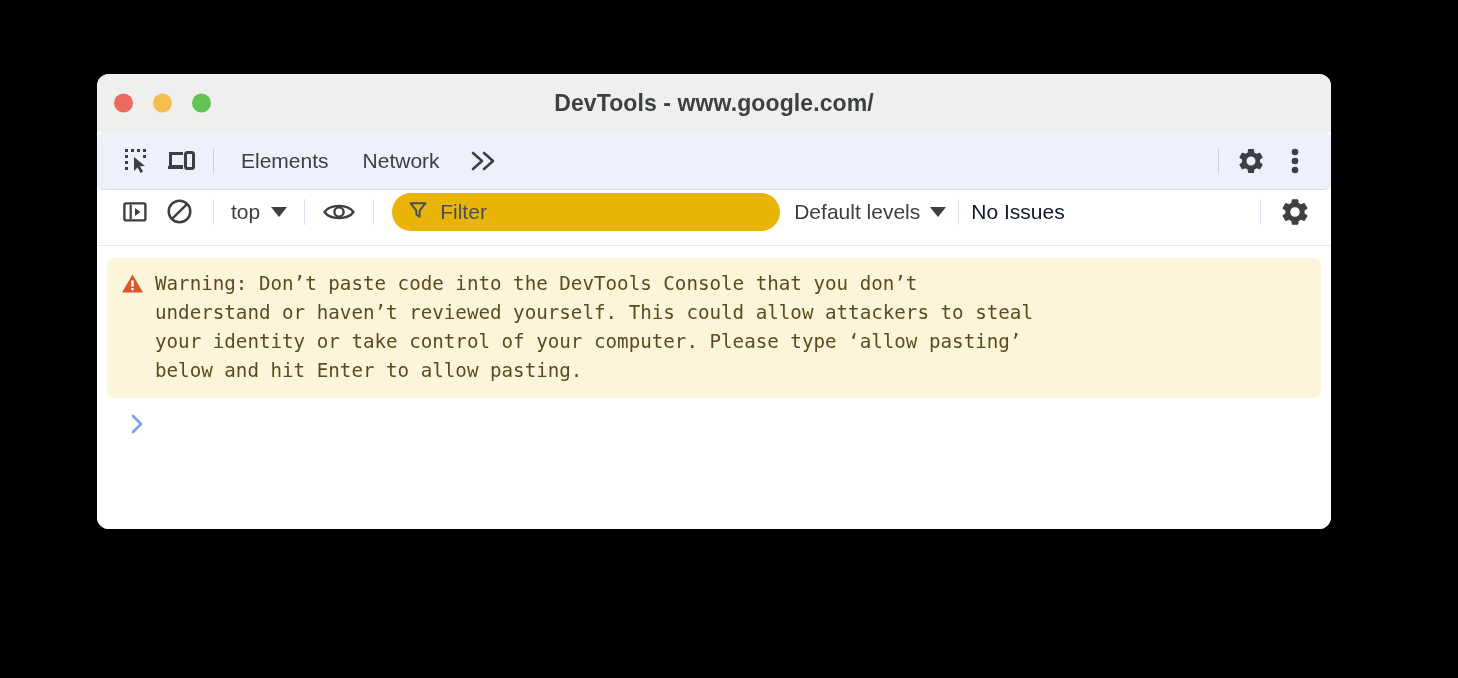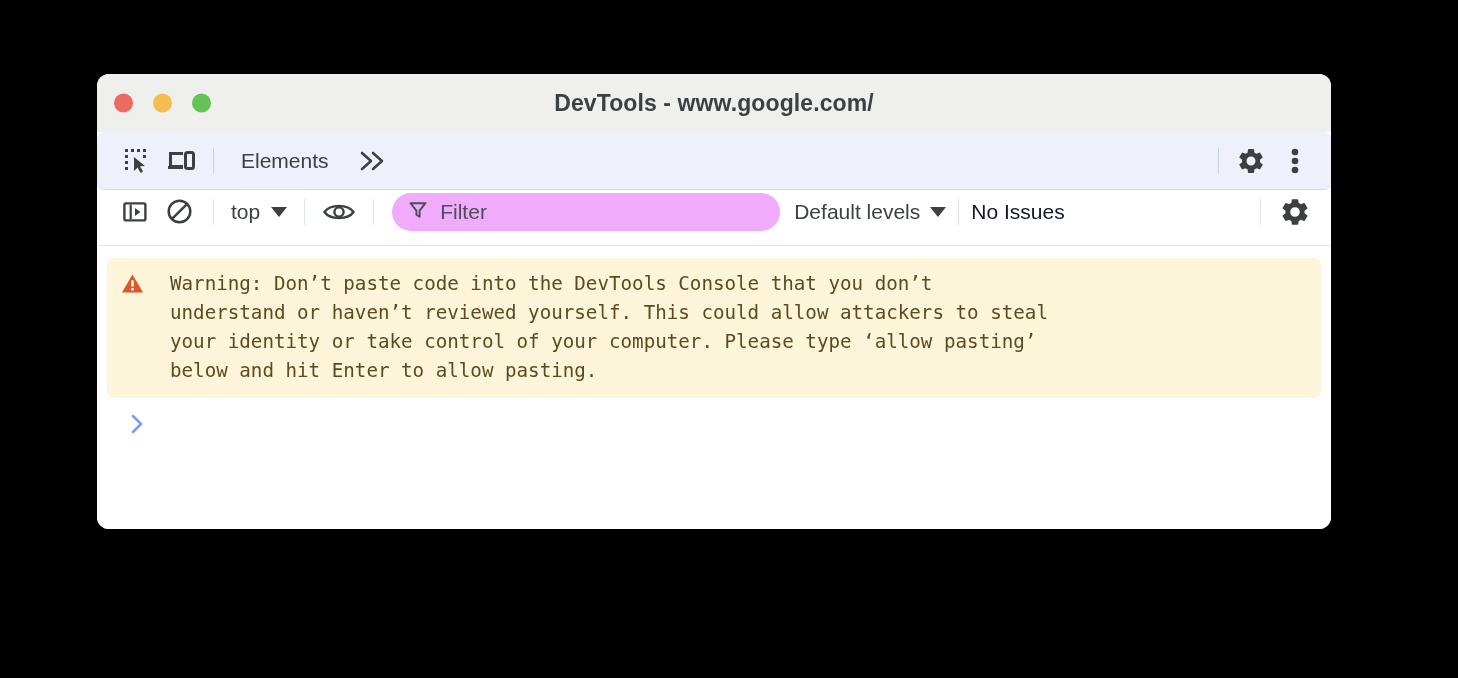--- a/index.html
+++ b/index.html
@@ -159,21 +159,21 @@
   .caret {
     width: 0; height: 0;
     border-left: 8px solid transparent;
     border-right: 8px solid transparent;
     border-top: 10px solid #3c4043;
   }
   .filter-box {
     flex: none;
     width: 388px;
     height: 38px;
-    background: #f0abfc;
+    background: #eab308;
     border-radius: 19px;
     display: flex;
     align-items: center;
     padding: 0 16px;
     gap: 12px;
     margin-left: 6px;
   }
   .filter-text {
     font-size: 21px;
     color: #4a4f57;
@@ -206,21 +206,21 @@
     height: 283px;
     background: #ffffff;
     padding: 12px 10px 0 10px;
   }
   .warning-row {
     background: #fcf5d9;
     border-radius: 7px;
     display: flex;
     align-items: flex-start;
     padding: 11px 14px 13px 14px;
-    gap: 26px;
+    gap: 11px;
   }
   .warn-icon {
     flex: none;
     margin-top: 4px;
   }
   .warning-text {
     font-family: "DejaVu Sans Mono", "Liberation Mono", monospace;
     font-size: 19.2px;
     line-height: 29px;
     color: #5c4b1e;
@@ -280,20 +280,23 @@
           <rect x="1" y="18" width="15" height="3" fill="#3c4043"></rect>
           <rect x="18.5" y="4.5" width="8" height="16" rx="2" fill="none" stroke="#3c4043" stroke-width="3"></rect>
         </svg>
       </div>
 
       <div class="vsep"></div>
 
       <div class="tab">
         <span>Elements</span>
       </div>
+      <div class="tab">
+        <span>Network</span>
+      </div>
 
       <div class="overflow-chevrons">
         <svg width="30" height="22" viewBox="0 0 30 22">
           <path d="M4 3 L13 11 L4 19" fill="none" stroke="#3c4043" stroke-width="2.6" stroke-linecap="round" stroke-linejoin="round"></path>
           <path d="M15 3 L24 11 L15 19" fill="none" stroke="#3c4043" stroke-width="2.6" stroke-linecap="round" stroke-linejoin="round"></path>
         </svg>
       </div>
 
       <div class="tabbar-right">
         <div class="vsep"></div>

